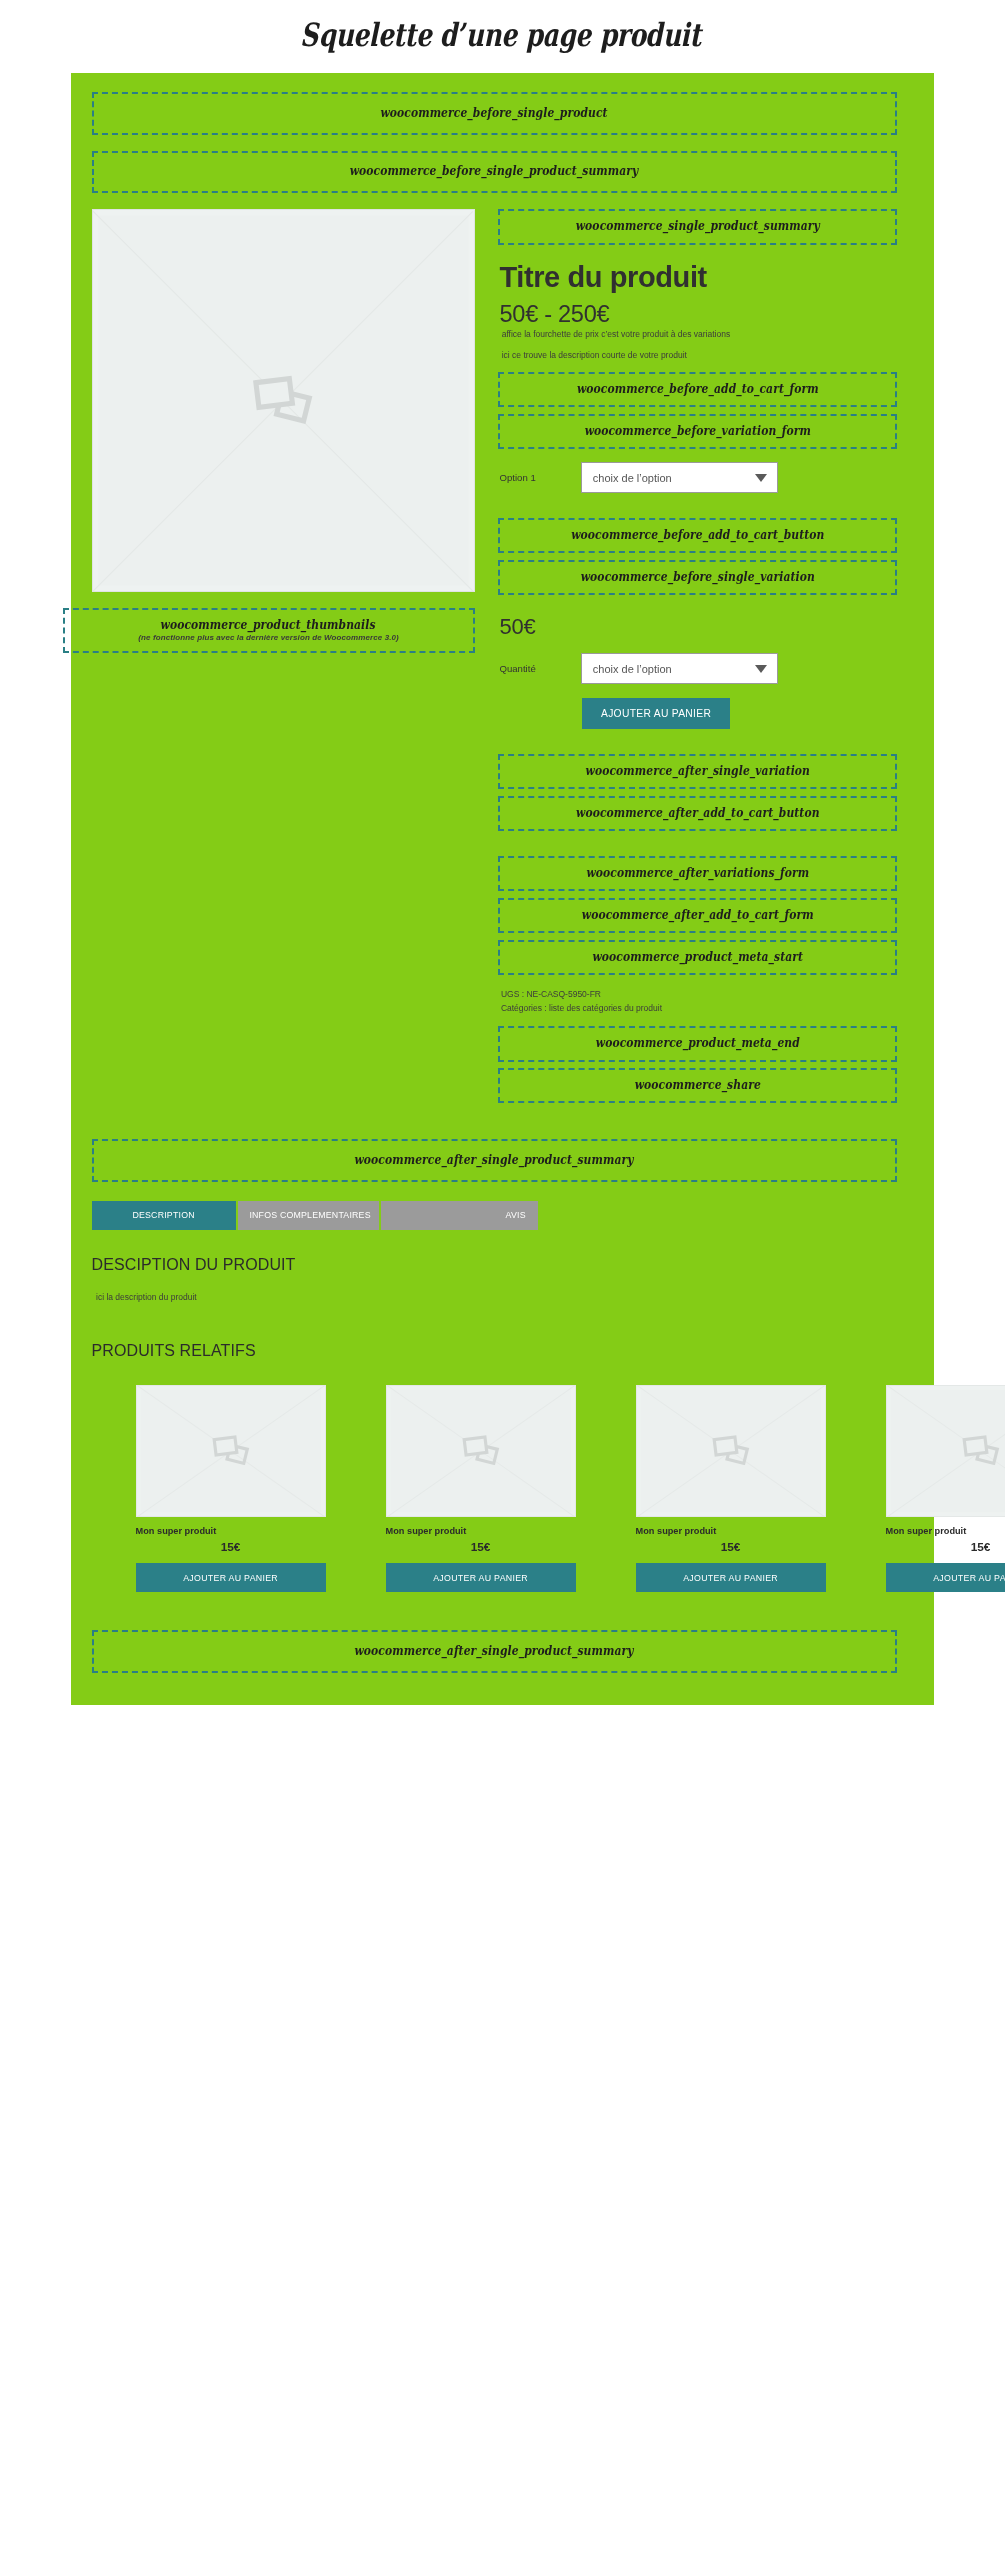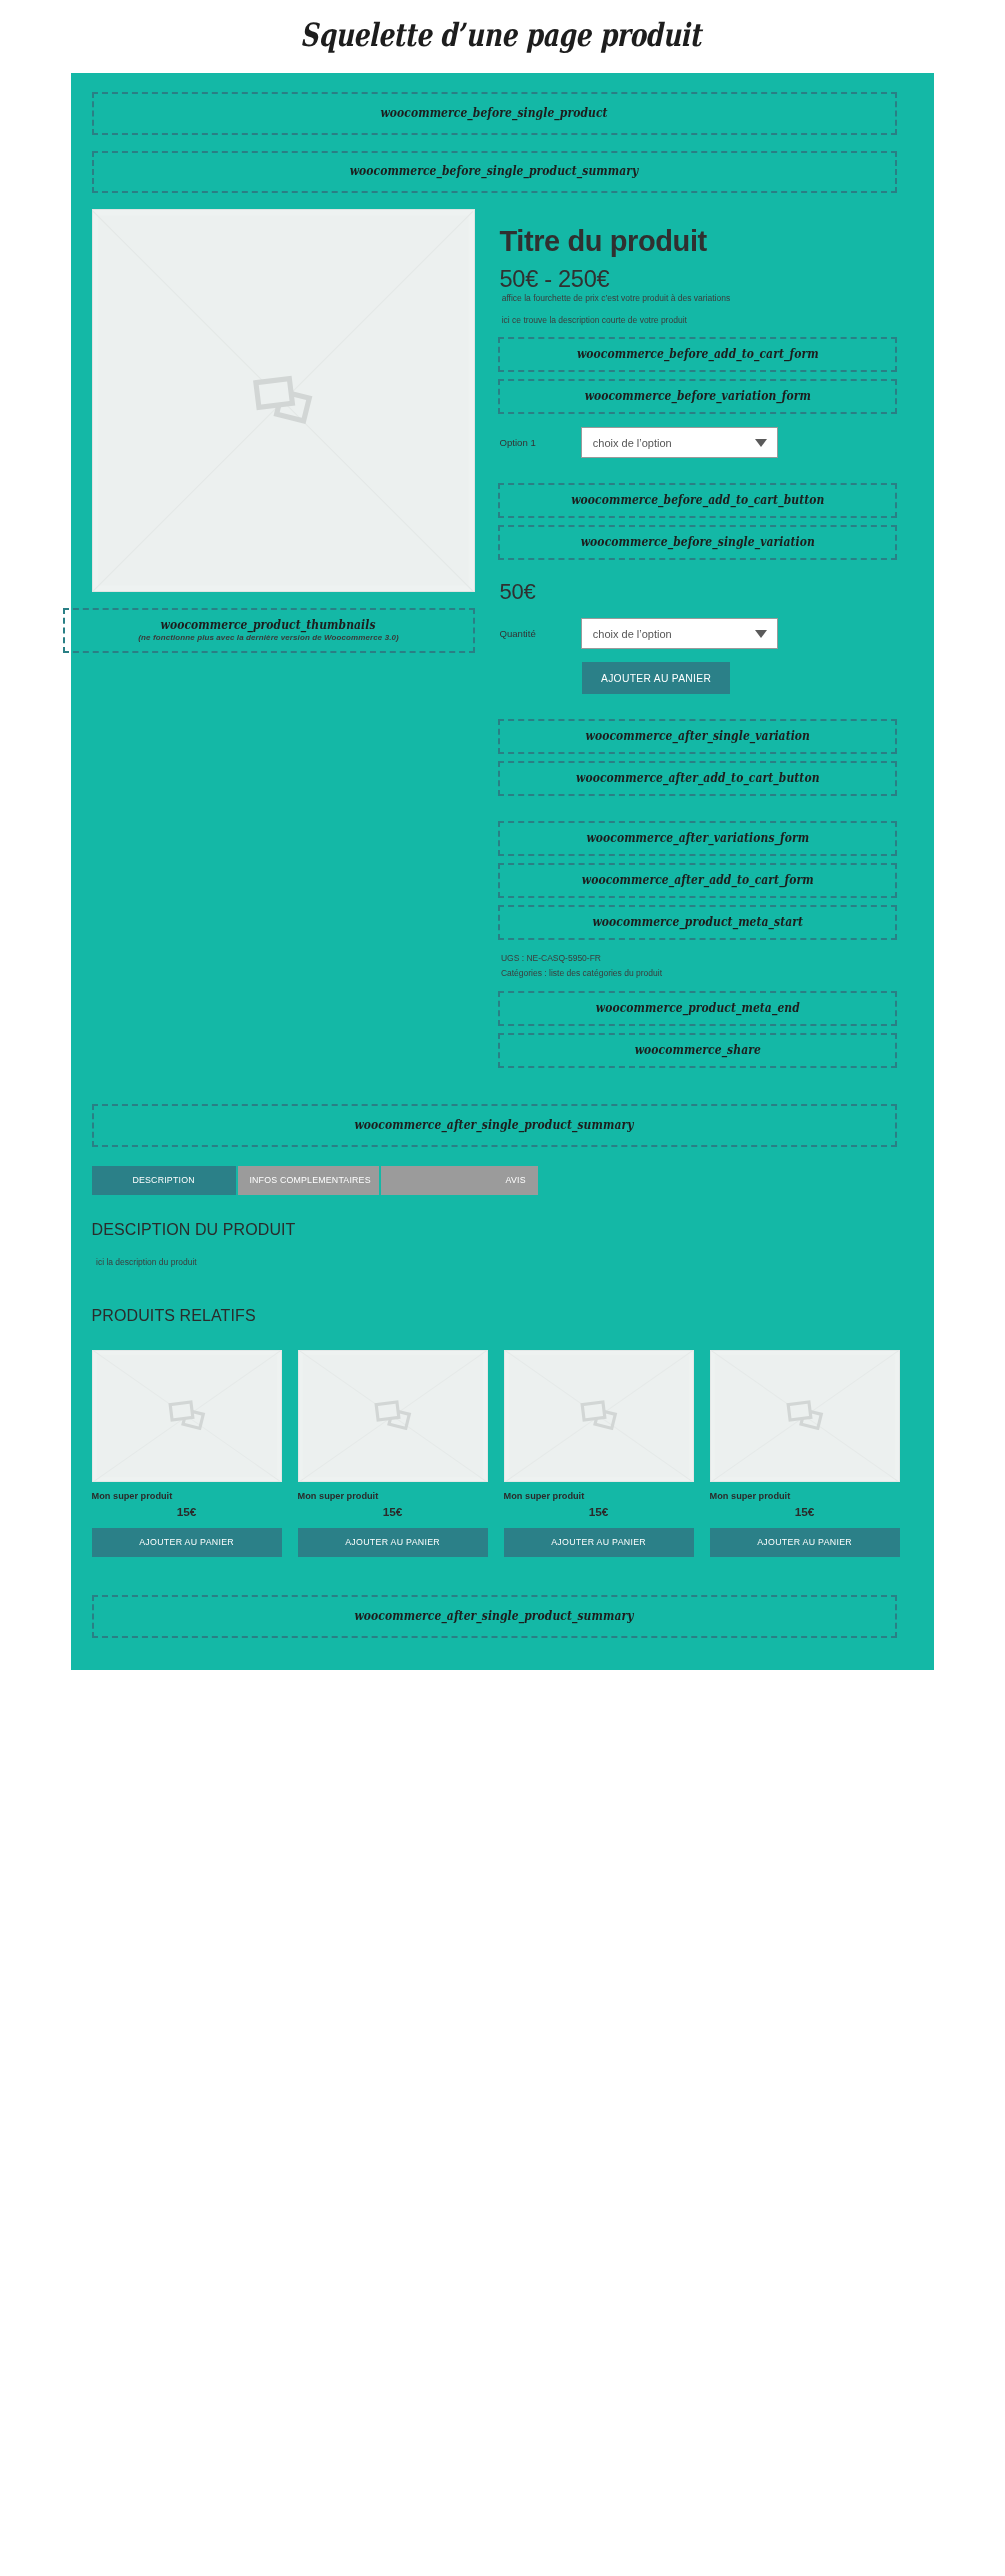--- a/index.html
+++ b/index.html
@@ -29,21 +29,21 @@
     letter-spacing: -0.4px;
     padding: 16px 0 19px 0;
     margin: 0;
     transform: scaleX(0.78) skewX(-4deg);
   }
 
   
   .canvas {
     position: relative;
     margin: 0 71px 0 71px;
-    background: #14b8a6;
+    background: #84cc16;
     padding: 19px 16px 32px 0;
   }
 
   
   .hook {
     border: 2.2px dashed #2a7f85;
     color: #1d1d1d;
     text-align: center;
     font-family: "DejaVu Serif", serif;
     font-style: italic;
@@ -235,21 +235,21 @@
   }
   .section-h.rel { margin-top: 40px; }
 
   
   .rel-grid {
     display: flex;
     padding: 0 20.6px;
     margin-top: 25px;
     gap: 16px;
   }
-  .rel-card { width: 190px; flex: 0 0 190px; }
+  .rel-card { width: 190px; flex: 0 0 190px; margin-left: 44px; }
   .rel-img {
     position: relative;
     width: 190px; height: 132px;
     background: #ecf0ef;
     border: 0.7px solid #e4e8e7;
     box-shadow: inset 0 0 0 3.7px #eef2f1;
     overflow: hidden;
   }
   .rel-img .x1, .rel-img .x2 {
     position: absolute; left: 50%; top: 50%;
@@ -324,20 +324,23 @@
         </div>
 
         <div class="hook thumb-hook compact">
           <span class="hook-label">woocommerce_product_thumbnails</span>
           <span class="hook-sub">(ne fonctionne plus avec la dernière version de Woocommerce 3.0)</span>
         </div>
       </div>
 
       <div class="col-right">
 
+        <div class="hook rh compact">
+          <span class="hook-label">woocommerce_single_product_summary</span>
+        </div>
 
         <h2 class="prod-title">Titre du produit</h2>
 
         <div class="prod-price">50€ - 250€</div>
         <div class="prod-price-note">affice la fourchette de prix c’est votre produit à des variations</div>
 
         <div class="prod-short-desc">ici ce trouve la description courte de votre produit</div>
 
         <div class="hook rh compact">
           <span class="hook-label">woocommerce_before_add_to_cart_form</span>

